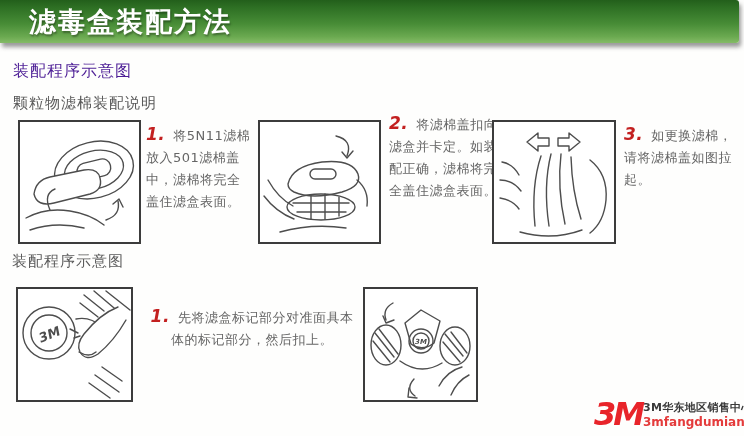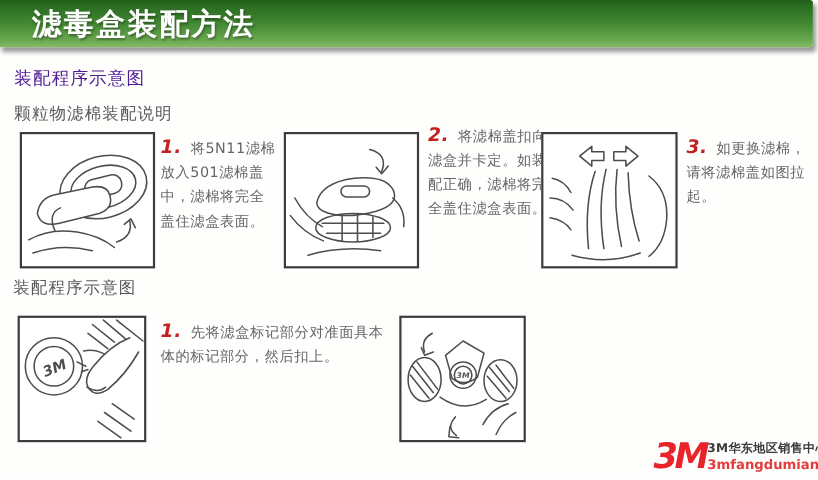--- a/index.html
+++ b/index.html
@@ -43,21 +43,21 @@
   #fig5 { left:363px; top:287px; width:115px; height:115px; }
   .figbox svg { display:block; width:100%; height:100%; }
   
   .steptext {
     position:absolute; font-size:13px; line-height:22px; color:#666666;
     letter-spacing:.5px;
   }
   #t1 { left:146px; top:123px; width:107px; }
   #t2 { left:389px; top:112px; width:110px; }
   #t3 { left:624px; top:123px; width:118px; }
-  #t4 { left:146px; top:290px; width:212px; }
+  #t4 { left:146px; top:305px; width:212px;text-align:center; }
   #t5 { left:497px; top:290px; width:240px; }
   .stepnum {
     color:#c32020; font-weight:bold; font-style:italic;
     font-size:17px; margin-right:8px;
   }
   
   .logo-3m {
     position:absolute; left:594px; top:395px;
     font-size:32px; font-weight:900; font-style:italic;
     color:#e8242a; letter-spacing:-3px;

